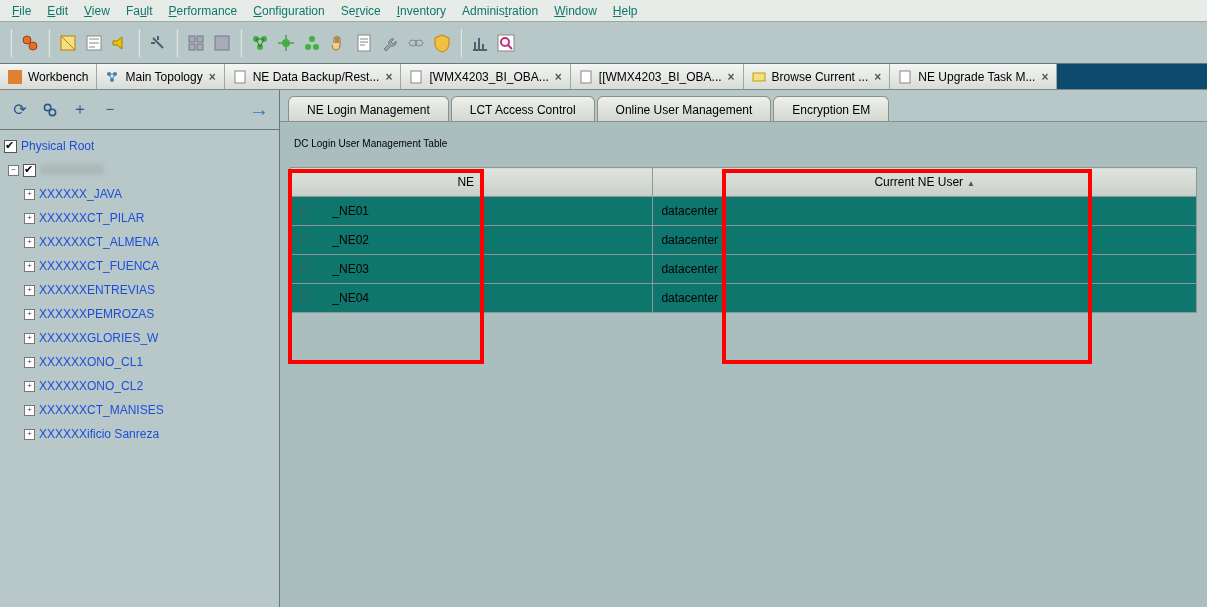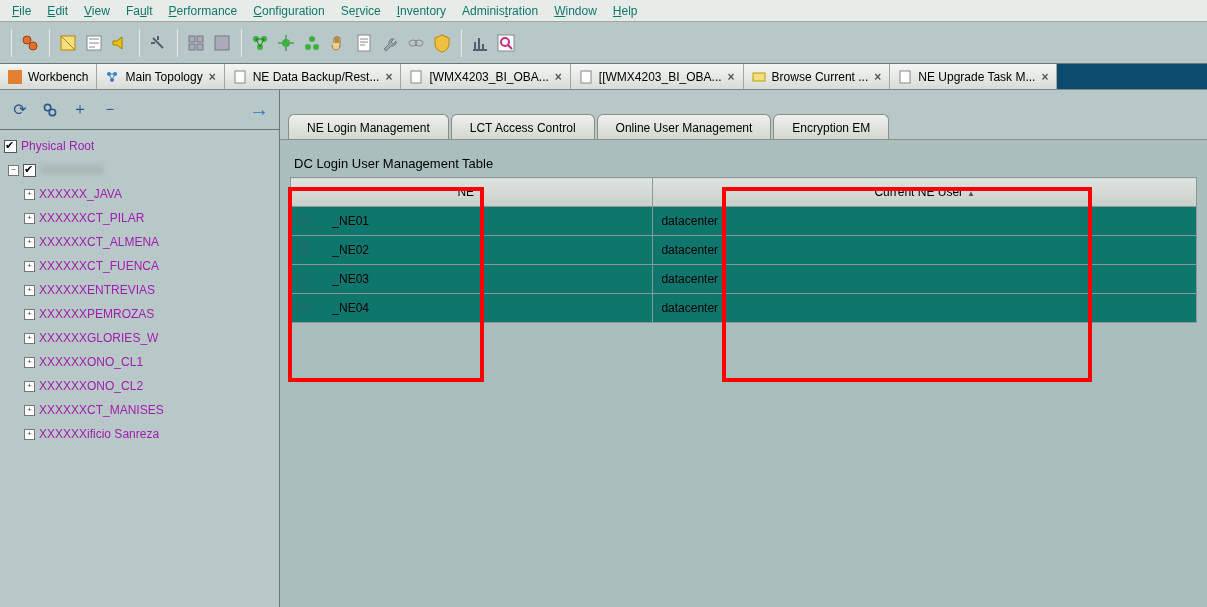--- a/index.html
+++ b/index.html
@@ -33,31 +33,31 @@
 .ltbtn { width:20px; height:20px; display:flex; align-items:center; justify-content:center; color:#2a588a; font-size:16px; cursor:pointer; }
 
 
 .tree { flex:1; background:#b8c8c8; padding:4px 0; overflow:hidden; }
 .tree-row { display:flex; align-items:center; height:24px; gap:4px; padding-left:4px; }
 .tree-row.lvl1 { padding-left:8px; }
 .tree-row.lvl2 { padding-left:24px; }
 .expander { width:11px; height:11px; border:1px solid #777; background:#fff; display:flex; align-items:center; justify-content:center; font-size:8px; line-height:8px; color:#444; cursor:pointer; }
 .checkbox { width:13px; height:13px; border:1px solid #555; background:#fff; display:inline-block; position:relative; }
 .checkbox.checked::after { content:"✔"; position:absolute; top:-2px; left:0; font-size:11px; color:#000; }
-.tree-row .label { white-space:nowrap; overflow:hidden; color:#a21caf; }
+.tree-row .label { white-space:nowrap; overflow:hidden; color:#1d4ed8; }
 .tree-row .label.blur { filter:blur(3px); color:#888; }
 
 
-.subtabs { height:49px; display:flex; align-items:flex-end; padding:6px 8px 0 8px; gap:0; }
+.subtabs { height:23px; display:flex; align-items:flex-end; padding:6px 8px 0 8px; gap:0;margin-top:8px; }
 .subtab { padding:6px 18px 4px 18px; background:linear-gradient(#eef0ec,#d4d8d0); border:1px solid #889088; border-bottom:none; border-radius:6px 6px 0 0; margin-right:2px; cursor:pointer; color:#000; white-space:nowrap; }
 .subtab.active { background:linear-gradient(#ffffff,#e8f0f8); color:#1a5aaa; font-weight:normal; }
 
 
 .content { flex:1; background:#aabebe; border-top:1px solid #889088; padding:12px 10px; position:relative; }
-.table-title { font-size:13px; margin:4px 0 6px 4px; }
+.table-title { font-size:10px; margin:4px 0 18px 4px; }
 .tbl { width:100%; border-collapse:collapse; table-layout:fixed; border:1px solid #6a7878; }
 .tbl th, .tbl td { border:1px solid #8a9898; height:26px; padding:7px 8px; text-align:left; }
 .tbl thead th { background:linear-gradient(#e0e4e0,#c8cfc8); font-weight:normal; text-align:center; position:relative; }
 .tbl thead th .sort { font-size:8px; color:#555; margin-left:4px; }
 .tbl tbody td { background:#0f766e; }
 .cell-blur { display:inline-block; filter:blur(3px); color:#555; margin-right:2px; }
 
 
 .redbox { position:absolute; border:4px solid #ff0000; pointer-events:none; z-index:20; }
 .redbox.a { left:8px; top:47px; width:196px; height:195px; }

